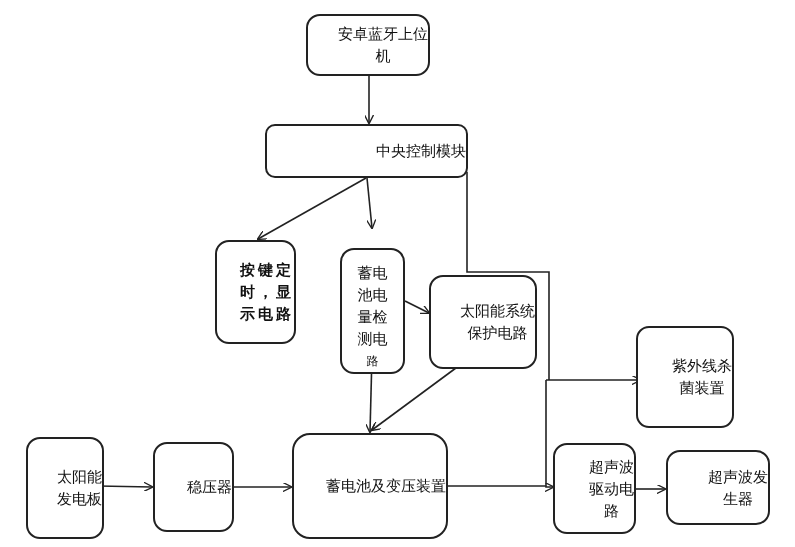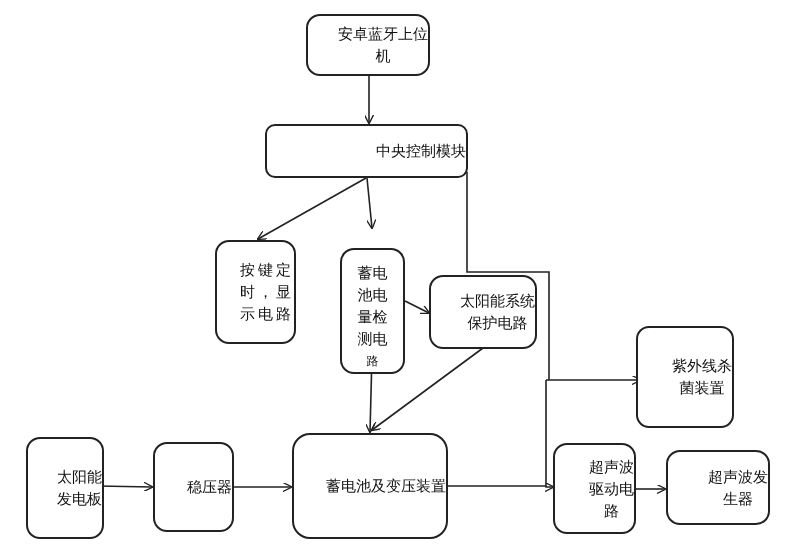--- a/index.html
+++ b/index.html
@@ -40,34 +40,34 @@
 <div class="node" style="left:306px;top:14px;width:124px;height:62px;">
   <span>安卓蓝牙上位
 机</span>
 </div>
 
 <div class="node" style="left:265px;top:124px;width:203px;height:54px;border-radius:10px;padding-left:33px;">
   <span>中央控制模块</span>
 </div>
 
 <div class="node" style="left:215px;top:240px;width:81px;height:104px;">
-  <span style="letter-spacing:3px;">按键定
+  <span style="letter-spacing:3px;font-weight:bold;">按键定
 时，显
 示电路</span>
 </div>
 
 <div class="node" style="left:340px;top:248px;width:65px;height:126px;flex-direction:column;">
   <span>蓄电
 池电
 量检
 测电</span>
   <span class="small">路</span>
 </div>
 
-<div class="node" style="left:429px;top:275px;width:108px;height:74px;">
+<div class="node" style="left:429px;top:275px;width:108px;height:94px;">
   <span>太阳能系统
 保护电路</span>
 </div>
 
 <div class="node" style="left:636px;top:326px;width:98px;height:102px;border-radius:13px;">
   <span>紫外线杀
 菌装置</span>
 </div>
 
 <div class="node" style="left:26px;top:437px;width:78px;height:102px;">

